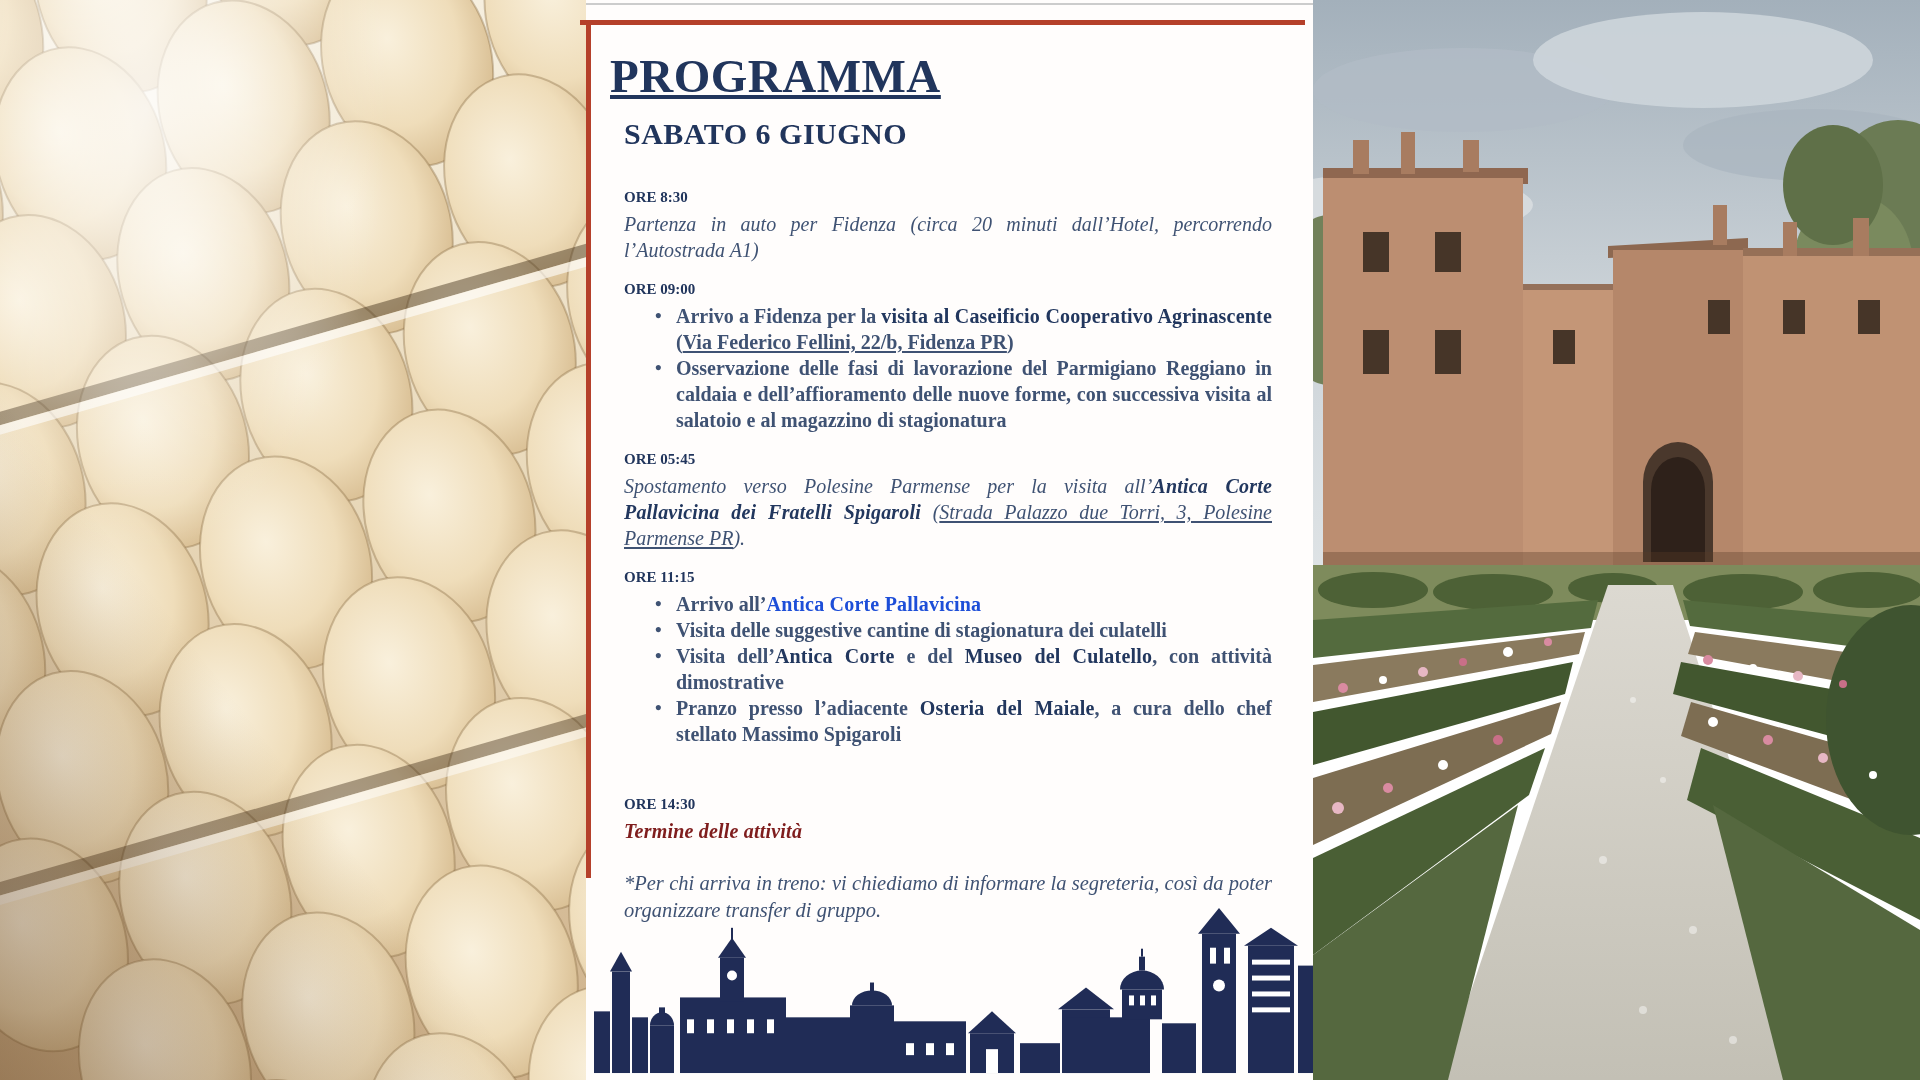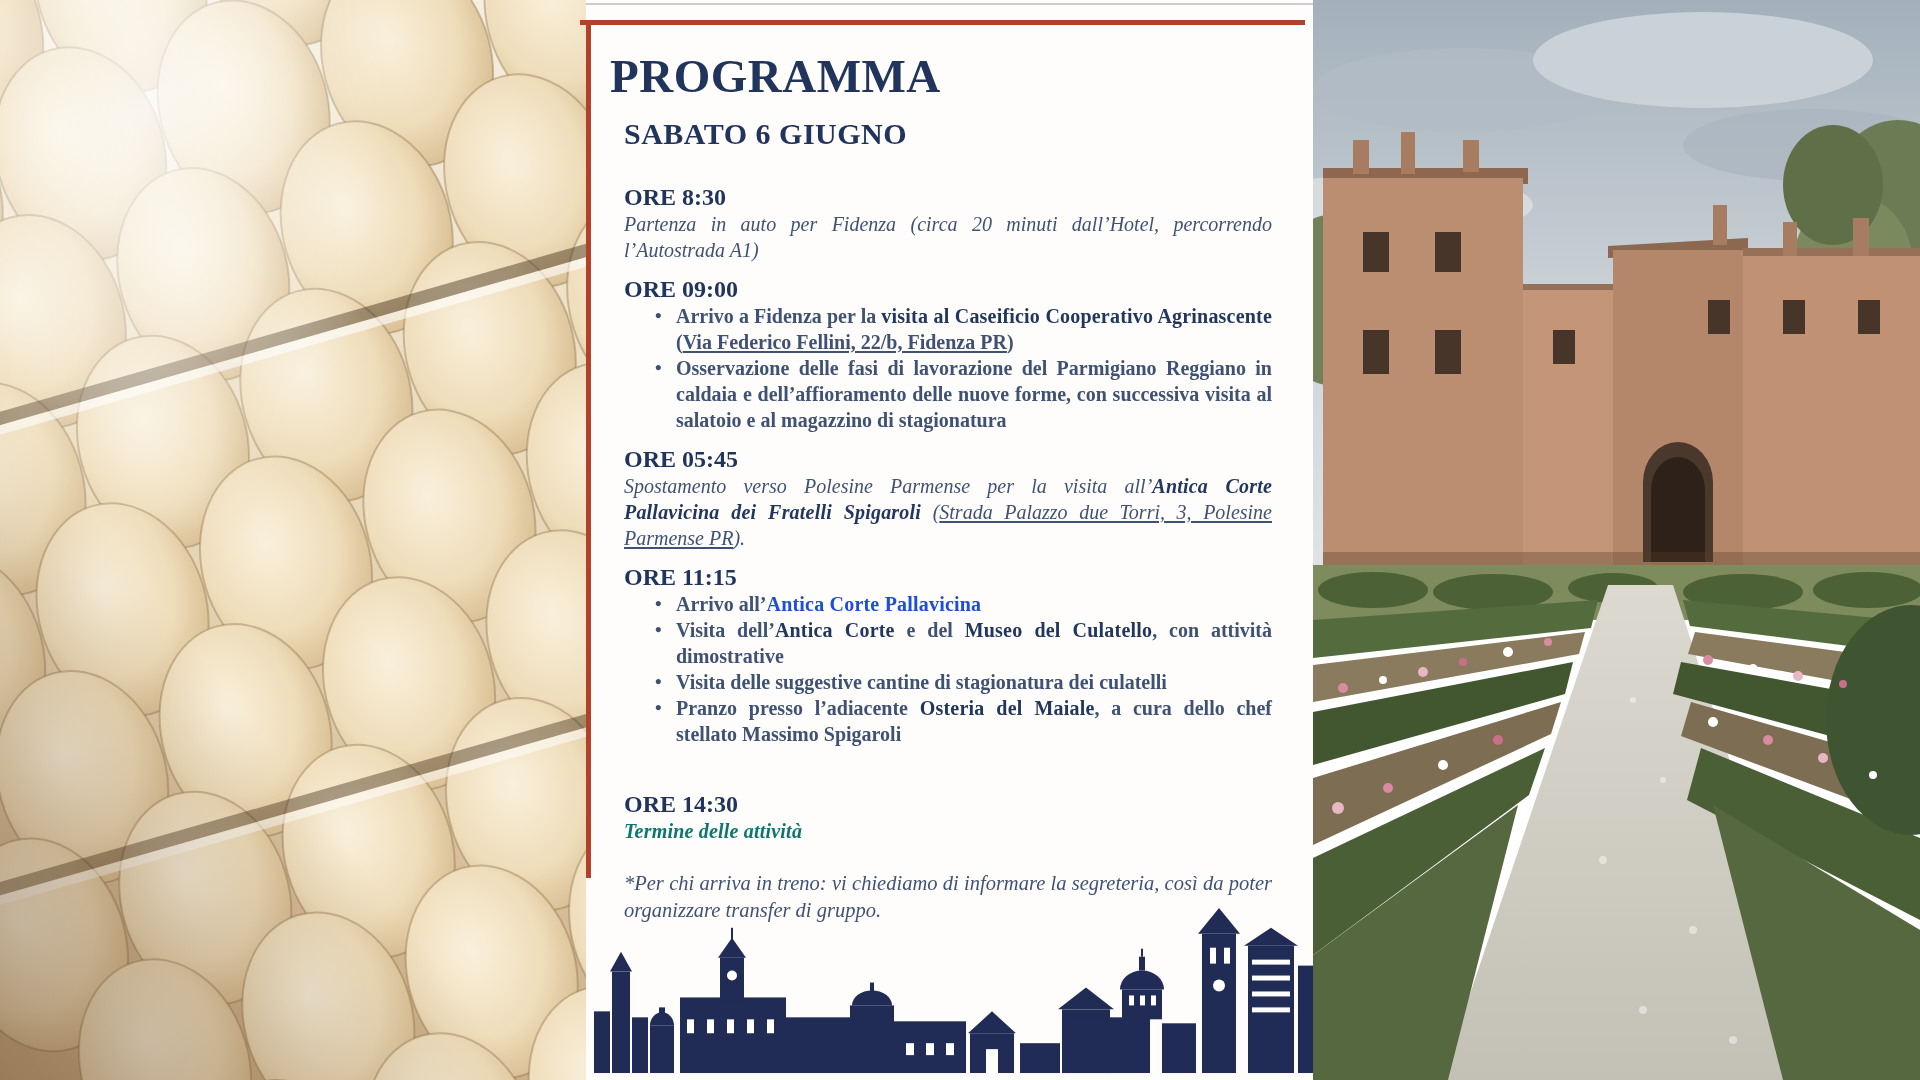--- a/index.html
+++ b/index.html
@@ -17,21 +17,21 @@
   .red-top{position:absolute;top:20px;left:-6px;right:8px;height:5px;}
   .red-left{position:absolute;top:20px;left:0;width:5px;height:858px;}
 
   #doc h1{font-size:47px;line-height:1.05;font-weight:700;letter-spacing:.5px;
           margin:52px 0 0 -14px;}
   #doc h2{font-size:30px;line-height:1.05;font-weight:700;letter-spacing:.5px;margin:17px 0 0 0;}
 
   #sections{margin-top:34px;}
   #sections section{margin-top:13px;}
   #sections section.gap{margin-top:44px;}
-  #sections h3{font-size:24px;line-height:26px;font-weight:700;margin:0;}
+  #sections h3{font-size:15px;line-height:26px;font-weight:700;margin:0;}
   .par{font-size:20px;line-height:26px;margin:1px 0 0 0;text-align:justify;font-style:italic;}
   #sections ul{margin:1px 0 0 0;padding:0;list-style:none;}
   #sections li{position:relative;padding-left:52px;font-size:20px;line-height:26px;text-align:justify;font-weight:bold;}
   #sections li::before{content:"\2022";position:absolute;left:31px;top:0;font-size:19px;}
   .par b,#sections li b{letter-spacing:.2px;}
   .lnk{text-decoration:underline;text-underline-offset:2px;}
   .note{font-style:italic;font-size:20.5px;line-height:27px;margin:26px 0 0 0;text-align:justify;}
 
   #skyline{position:absolute;left:0;bottom:2px;width:100%;height:184px;}
   #skyline svg{display:block;width:100%;height:100%;}
@@ -121,21 +121,21 @@
       <rect x="0" y="0" width="586" height="1080" fill="url(#lightTL)"></rect>
       <rect x="0" y="0" width="586" height="1080" fill="url(#darkBL)"></rect>
     </svg>
   </div>
 
   <div id="doc">
     <div class="gray-top"></div>
     <div class="red-top" style="background: rgb(181, 64, 42);"></div>
     <div class="red-left" style="background: rgb(181, 64, 42);"></div>
 
-    <h1 style="color: rgb(33, 53, 92);">PROGRAMMA</h1>
+    <h1 style="color: rgb(33, 53, 92); text-decoration: underline;">PROGRAMMA</h1>
     <h2 style="color: rgb(33, 53, 92);">SABATO 6 GIUGNO</h2>
 
     <div id="sections">
         <section>
           <h3 style="color: rgb(33, 53, 92);">ORE 8:30</h3>
           <p class="par" style="color: rgb(63, 82, 115);"><span>Partenza in auto per Fidenza (circa 20 minuti dall’Hotel, percorrendo l’Autostrada A1)</span></p>
         </section>
         <section>
           <h3 style="color: rgb(33, 53, 92);">ORE 09:00</h3>
           <ul>
@@ -144,28 +144,28 @@
           </ul>
         </section>
         <section>
           <h3 style="color: rgb(33, 53, 92);">ORE 05:45</h3>
           <p class="par" style="color: rgb(63, 82, 115);"><span>Spostamento verso Polesine Parmense per la visita all’</span><b style="color: rgb(34, 55, 94);">Antica Corte Pallavicina dei Fratelli Spigaroli</b><span> (</span><span class="lnk">Strada Palazzo due Torri, 3, Polesine Parmense PR</span><span>).</span></p>
         </section>
         <section>
           <h3 style="color: rgb(33, 53, 92);">ORE 11:15</h3>
           <ul>
             <li style="color: rgb(63, 82, 115);"><span>Arrivo all’</span><b style="color: #1d4ed8;">Antica Corte Pallavicina</b></li>
+            <li style="color: rgb(63, 82, 115);"><span>Visita delle suggestive cantine di stagionatura dei culatelli</span></li>
             <li style="color: rgb(63, 82, 115);"><span>Visita dell’</span><b style="color: rgb(34, 55, 94);">Antica Corte</b><span> e del </span><b style="color: rgb(34, 55, 94);">Museo del Culatello</b><span>, con attività dimostrative</span></li>
-            <li style="color: rgb(63, 82, 115);"><span>Visita delle suggestive cantine di stagionatura dei culatelli</span></li>
             <li style="color: rgb(63, 82, 115);"><span>Pranzo presso l’adiacente </span><b style="color: rgb(34, 55, 94);">Osteria del Maiale</b><span>, a cura dello chef stellato Massimo Spigaroli</span></li>
           </ul>
         </section>
         <section class="gap">
           <h3 style="color: rgb(33, 53, 92);">ORE 14:30</h3>
-          <p class="par" style="color: rgb(63, 82, 115);"><b style="color: #0f766e;">Termine delle attività</b></p>
+          <p class="par" style="color: rgb(63, 82, 115);"><b style="color: #7f1d1d;">Termine delle attività</b></p>
         </section>
       </div>
 
     <p class="note" style="color: rgb(63, 82, 115);">*Per chi arriva in treno: vi chiediamo di informare la segreteria, così da poter organizzare transfer di gruppo.</p>
 
     <div id="skyline">
       <svg viewBox="0 0 727 185" preserveAspectRatio="none">
         <g id="sky-navy" fill="#202c56">
 
           <rect x="8" y="118" width="16" height="62"></rect>

